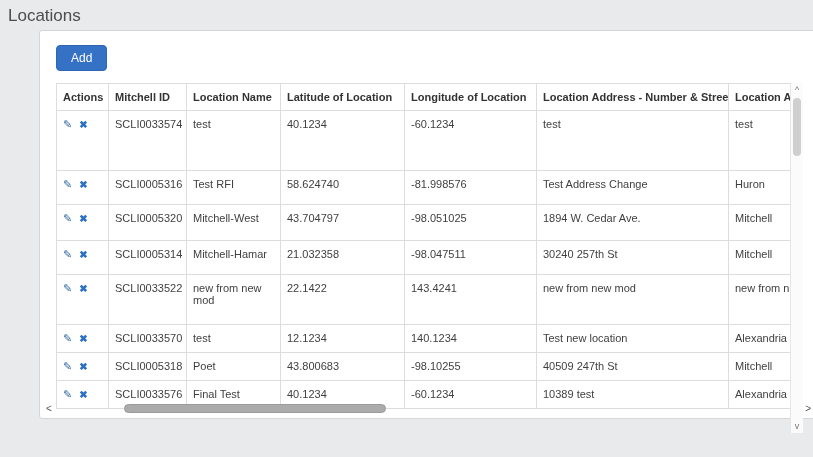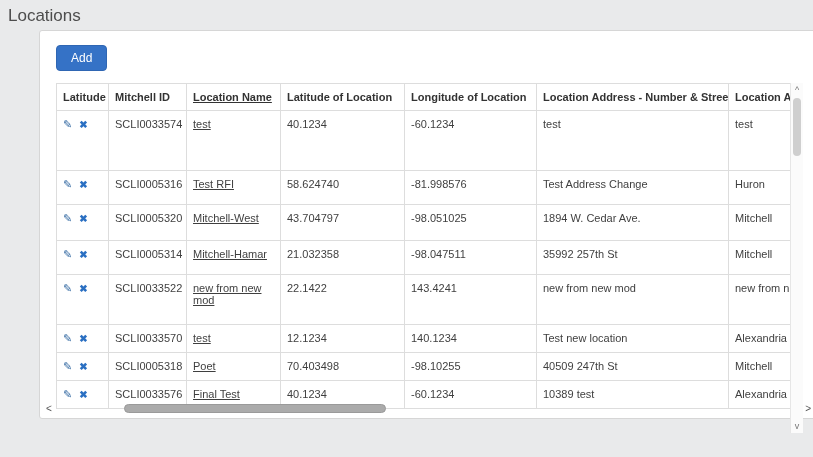--- a/index.html
+++ b/index.html
@@ -55,21 +55,21 @@
   }
   th {
     font-weight:bold;
     color:#333333;
     white-space:nowrap;
     overflow:hidden;
     background:#ffffff;
   }
   th:nth-child(1), td:nth-child(1) { width:52px; }
   th:nth-child(2), td:nth-child(2) { width:78px; }
-  th:nth-child(3), td:nth-child(3) { width:94px;text-decoration:underline; }
+  th:nth-child(3), td:nth-child(3) { width:94px; }
   th:nth-child(4), td:nth-child(4) { width:124px; }
   th:nth-child(5), td:nth-child(5) { width:132px; }
   th:nth-child(6), td:nth-child(6) { width:192px; }
   th:nth-child(7), td:nth-child(7) { width:160px; }
   tbody tr:nth-child(1) td { height:60px; }
   tbody tr:nth-child(2) td { height:34px; }
   tbody tr:nth-child(3) td { height:36px; }
   tbody tr:nth-child(4) td { height:34px; }
   tbody tr:nth-child(5) td { height:50px; }
   tbody tr:nth-child(6) td { height:24px; }
@@ -124,21 +124,21 @@
 <div class="page-title">Locations</div>
 
 <div class="card">
 
   <button class="add-btn">Add</button>
 
   <div class="viewport">
     <table>
       <thead>
         <tr id="header-row">
-            <th>Latitude</th>
+            <th>Actions</th>
             <th>Mitchell ID</th>
             <th>Location Name</th>
             <th>Latitude of Location</th>
             <th>Longitude of Location</th>
             <th>Location Address - Number &amp; Street</th>
             <th>Location Address - City</th>
           </tr>
       </thead>
       <tbody id="body-rows">
           <tr>
@@ -167,21 +167,21 @@
             <td>-98.051025</td>
             <td>1894 W. Cedar Ave.</td>
             <td>Mitchell</td>
           </tr>
           <tr>
             <td class="actions"><span class="icon edit">✎</span><span class="icon del">✖</span></td>
             <td>SCLI0005314</td>
             <td>Mitchell-Hamar</td>
             <td>21.032358</td>
             <td>-98.047511</td>
-            <td>35992 257th St</td>
+            <td>30240 257th St</td>
             <td>Mitchell</td>
           </tr>
           <tr>
             <td class="actions"><span class="icon edit">✎</span><span class="icon del">✖</span></td>
             <td>SCLI0033522</td>
             <td>new from new mod</td>
             <td>22.1422</td>
             <td>143.4241</td>
             <td>new from new mod</td>
             <td>new from new mod</td>
@@ -192,21 +192,21 @@
             <td>test</td>
             <td>12.1234</td>
             <td>140.1234</td>
             <td>Test new location</td>
             <td>Alexandria</td>
           </tr>
           <tr>
             <td class="actions"><span class="icon edit">✎</span><span class="icon del">✖</span></td>
             <td>SCLI0005318</td>
             <td>Poet</td>
-            <td>70.403498</td>
+            <td>43.800683</td>
             <td>-98.10255</td>
             <td>40509 247th St</td>
             <td>Mitchell</td>
           </tr>
           <tr>
             <td class="actions"><span class="icon edit">✎</span><span class="icon del">✖</span></td>
             <td>SCLI0033576</td>
             <td>Final Test</td>
             <td>40.1234</td>
             <td>-60.1234</td>

